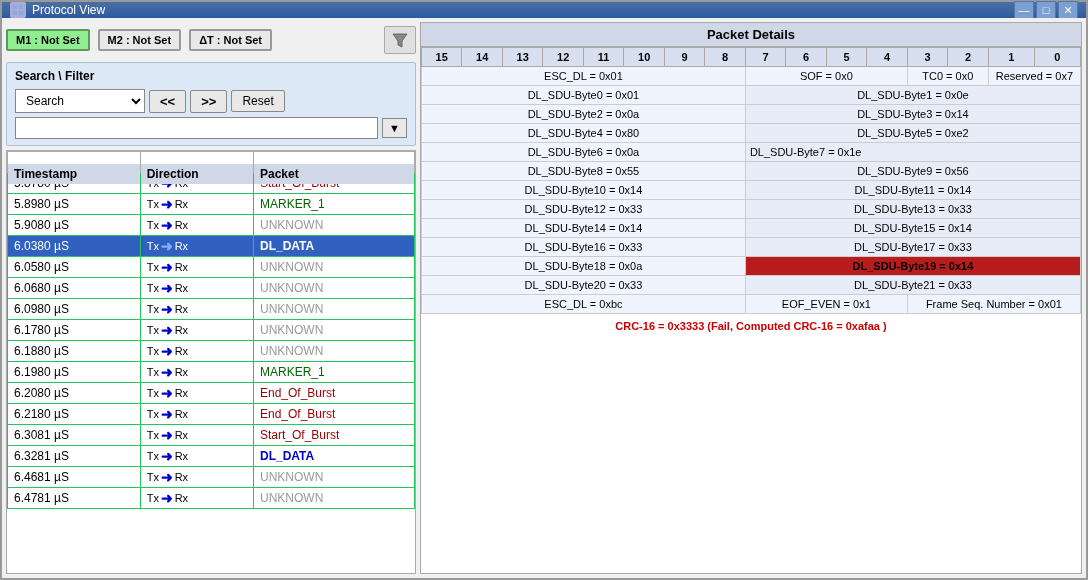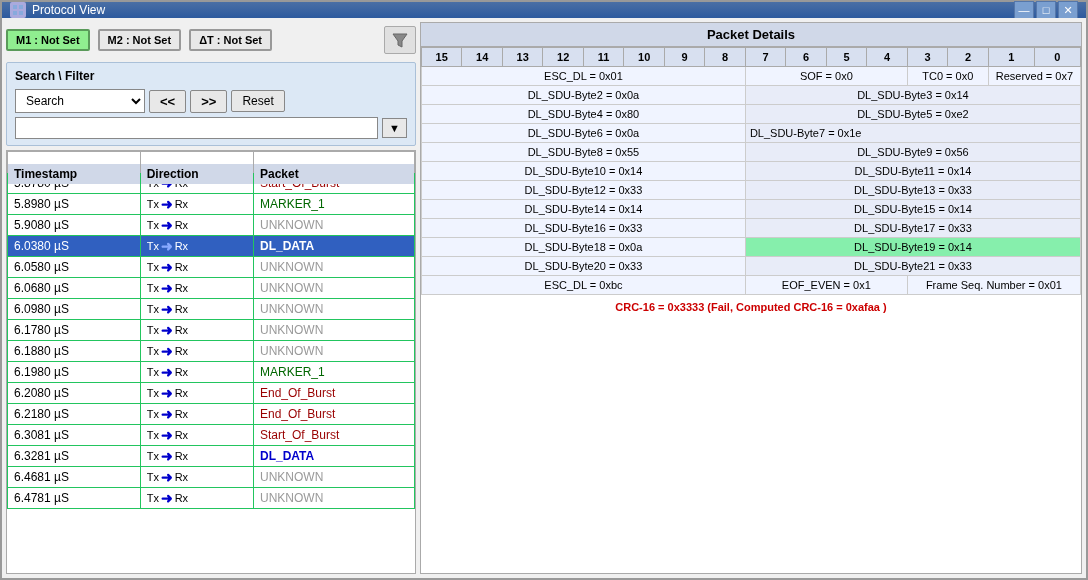--- a/index.html
+++ b/index.html
@@ -535,20 +535,24 @@
               </tr>
           </thead>
           <tbody id="bit-tbody">
           <tr>
                 <td colspan="8" style="background: rgb(240, 244, 255); text-align: center;">ESC_DL = 0x01</td>
                 <td colspan="4" style="background: rgb(240, 244, 255); text-align: center;">SOF = 0x0</td>
                 <td colspan="2" style="background: rgb(240, 244, 255); text-align: center;">TC0 = 0x0</td>
                 <td colspan="2" style="background: rgb(240, 244, 255); text-align: center;">Reserved = 0x7</td>
               </tr>
               <tr>
+                <td colspan="8" style="background: rgb(240, 244, 255); text-align: center;">DL_SDU-Byte0 = 0x01</td>
+                <td colspan="8" style="background: rgb(232, 236, 248); text-align: center;">DL_SDU-Byte1 = 0x0e</td>
+              </tr>
+              <tr>
                 <td colspan="8" style="background: rgb(240, 244, 255); text-align: center;">DL_SDU-Byte2 = 0x0a</td>
                 <td colspan="8" style="background: rgb(232, 236, 248); text-align: center;">DL_SDU-Byte3 = 0x14</td>
               </tr>
               <tr>
                 <td colspan="8" style="background: rgb(240, 244, 255); text-align: center;">DL_SDU-Byte4 = 0x80</td>
                 <td colspan="8" style="background: rgb(232, 236, 248); text-align: center;">DL_SDU-Byte5 = 0xe2</td>
               </tr>
               <tr>
                 <td colspan="8" style="background: rgb(240, 244, 255); text-align: center;">DL_SDU-Byte6 = 0x0a</td>
                 <td colspan="8" style="background: rgb(232, 236, 248); text-align: left;">DL_SDU-Byte7 = 0x1e</td>
@@ -568,21 +572,21 @@
               <tr>
                 <td colspan="8" style="background: rgb(240, 244, 255); text-align: center;">DL_SDU-Byte14 = 0x14</td>
                 <td colspan="8" style="background: rgb(232, 236, 248); text-align: center;">DL_SDU-Byte15 = 0x14</td>
               </tr>
               <tr>
                 <td colspan="8" style="background: rgb(240, 244, 255); text-align: center;">DL_SDU-Byte16 = 0x33</td>
                 <td colspan="8" style="background: rgb(232, 236, 248); text-align: center;">DL_SDU-Byte17 = 0x33</td>
               </tr>
               <tr>
                 <td colspan="8" style="background: rgb(240, 244, 255); text-align: center;">DL_SDU-Byte18 = 0x0a</td>
-                <td colspan="8" style="background: #86efac; ">DL_SDU-Byte19 = 0x14</td>
+                <td colspan="8" style="background: #b91c1c;  font-weight: bold;">DL_SDU-Byte19 = 0x14</td>
               </tr>
               <tr>
                 <td colspan="8" style="background: rgb(240, 244, 255); text-align: center;">DL_SDU-Byte20 = 0x33</td>
                 <td colspan="8" style="background: rgb(232, 236, 248); text-align: center;">DL_SDU-Byte21 = 0x33</td>
               </tr>
               <tr>
                 <td colspan="8" style="background: rgb(240, 244, 255); text-align: center;">ESC_DL = 0xbc</td>
                 <td colspan="4" style="background: rgb(240, 244, 255); text-align: center;">EOF_EVEN = 0x1</td>
                 <td colspan="4" style="background: rgb(240, 244, 255); text-align: center;">Frame Seq. Number = 0x01</td>
               </tr>

